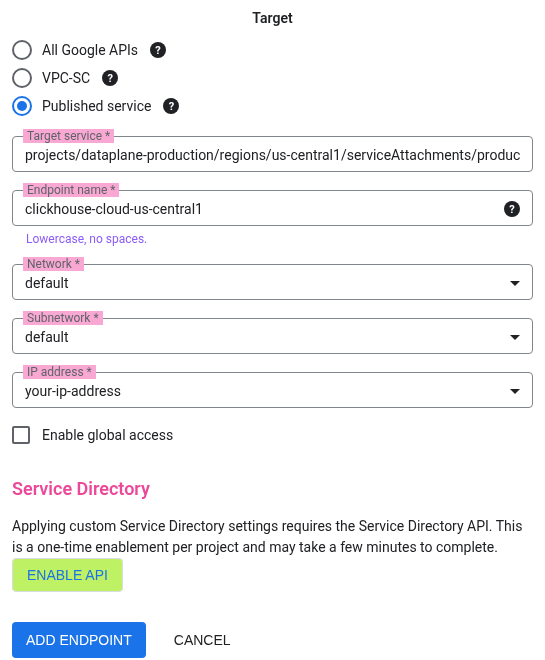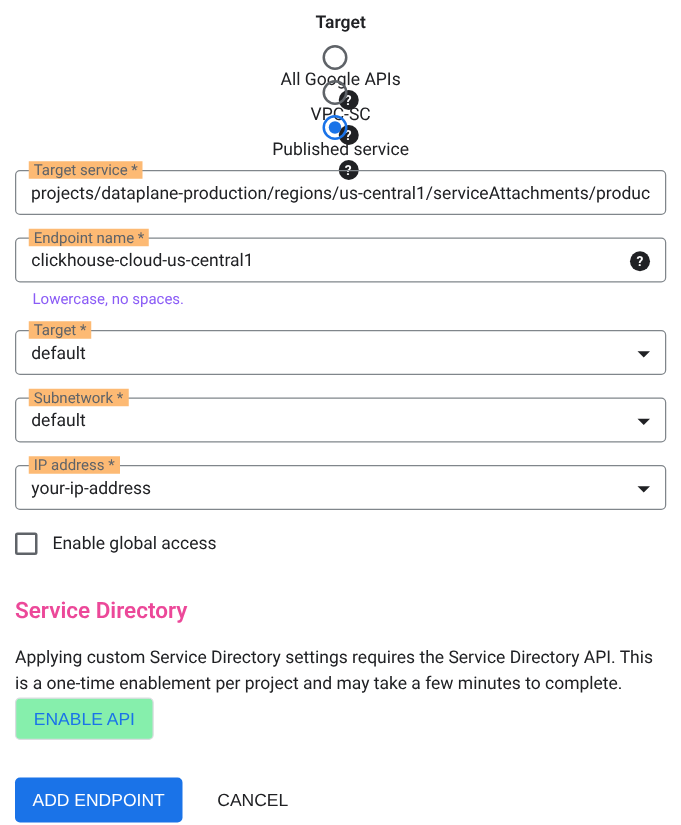--- a/index.html
+++ b/index.html
@@ -17,21 +17,20 @@
       margin-bottom: 10px;
       color: #202124;
       text-align: center;
     }
     .radio-group { margin-bottom: 16px; }
     .radio-row {
       display: flex;
       align-items: center;
       height: 28px;
       cursor: pointer;
-      flex-direction: column;
     }
     .radio-outer {
       width: 20px; height: 20px;
       border-radius: 50%;
       border: 2px solid #5f6368;
       margin-right: 10px;
       display: flex; align-items: center; justify-content: center;
       flex-shrink: 0;
     }
     .radio-outer.selected { border-color: #1a73e8; }
@@ -64,21 +63,21 @@
       border-radius: 4px;
       padding: 10px 12px 8px 12px;
       position: relative;
       display: flex;
       align-items: center;
     }
     .field-legend {
       position: absolute;
       top: -8px;
       left: 10px;
-      background: #fdba74;
+      background: #f9a8d4;
       padding: 0 4px;
       font-size: 12px;
       color: #5f6368;
       text-align: right;
     }
     .field-value {
       font-size: 14px;
       color: #202124;
       flex: 1;
       white-space: nowrap;
@@ -131,21 +130,21 @@
       line-height: 1.5;
     }
     .enable-api-btn {
       display: inline-block;
       border: 1px solid #dadce0;
       border-radius: 4px;
       color: #1a73e8;
       font-size: 14px;
       font-weight: 500;
       padding: 8px 14px;
-      background: #86efac;
+      background: #bef264;
       cursor: pointer;
       margin-bottom: 30px;
     }
     .footer-row {
       display: flex;
       align-items: center;
       gap: 28px;
     }
     .primary-btn {
       background: #1a73e8;
@@ -208,21 +207,21 @@
     <span class="field-legend">Endpoint name *</span>
     <input class="field-value" value="clickhouse-cloud-us-central1" style="">
     <span class="help-icon inline">?</span>
   </div>
   <div class="field-help">Lowercase, no spaces.</div>
 </div>
 
 
 <div class="field">
   <div class="field-box">
-    <span class="field-legend">Target *</span>
+    <span class="field-legend">Network *</span>
     <span class="field-value">default</span>
     <span class="dropdown-arrow"></span>
   </div>
 </div>
 
 
 <div class="field">
   <div class="field-box">
     <span class="field-legend">Subnetwork *</span>
     <span class="field-value">default</span>

